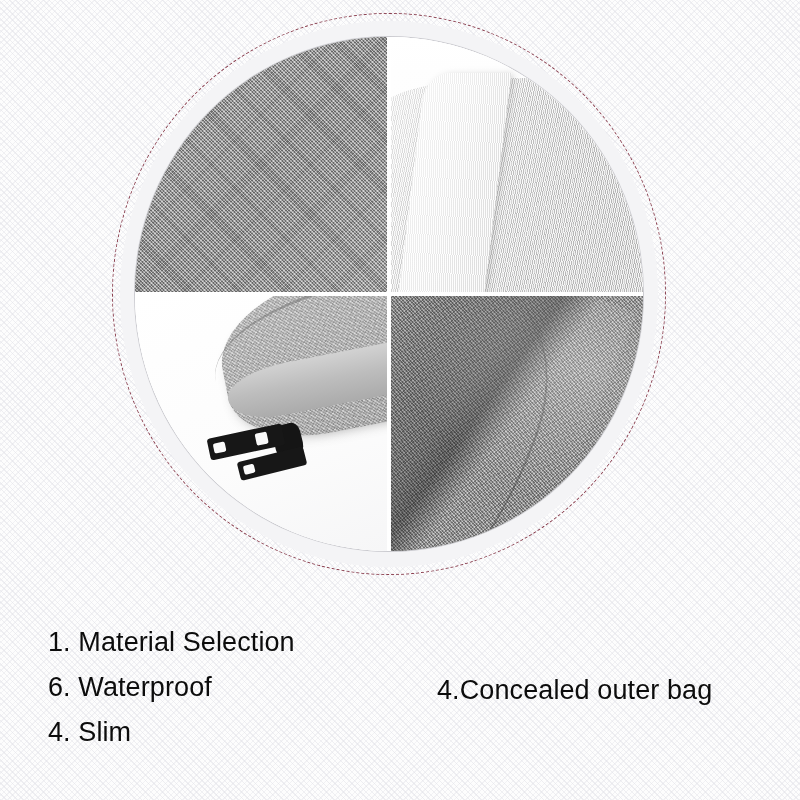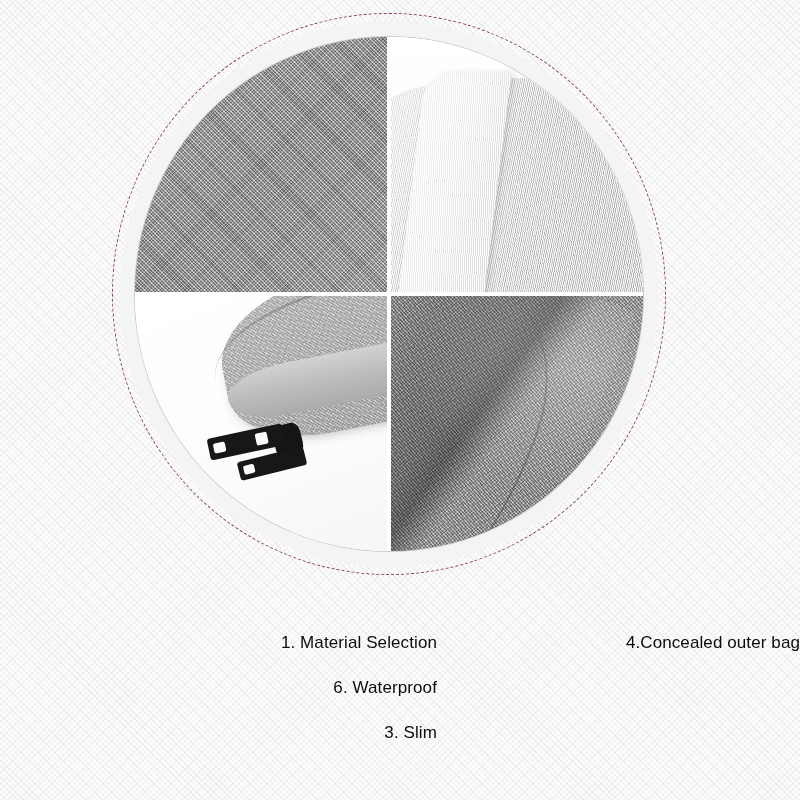--- a/index.html
+++ b/index.html
@@ -203,29 +203,28 @@
     display: grid;
     grid-template-columns: 437px 1fr;
     column-gap: 0;
   }
   .feat-col { display: flex; flex-direction: column; }
   .feat-col.left  { padding-left: 48px; }
   .feat-col.right { padding-left: 485px; }
   #feature-list .feat-item {
     height: 45px;
     line-height: 45px;
-    font-size: 17px;
+    font-size: 27px;
     color: #0c0c0c;
     letter-spacing: .1px;
     white-space: nowrap;
-    text-align: right;
   }
   .feat-col.right .feat-item { padding-left: 0; }
   #feature-list .feat-col.right { padding-left: 0; margin-left: -48px; }
-  #feature-list .feat-col.right .feat-item { padding-left: 48px; }
+  #feature-list .feat-col.right .feat-item { padding-left: 48px; margin-top: 48px; }
 </style>
 </head>
 <body>
 
 <div id="page-bg"></div>
 
 <div id="collage">
 
   <div id="halo-ring"></div>
   <div id="dashed-ring"></div>
@@ -263,18 +262,18 @@
       </div>
 
     </div>
   </div>
 </div>
 
 <div id="feature-list">
   <div class="feat-col left">
     <div class="feat-item">1. Material Selection</div>
     <div class="feat-item">6. Waterproof</div>
-    <div class="feat-item">3. Slim</div>
+    <div class="feat-item">4. Slim</div>
   </div>
   <div class="feat-col right">
     <div class="feat-item">4.Concealed outer bag</div>
   </div>
 </div>
 
 </body></html>

